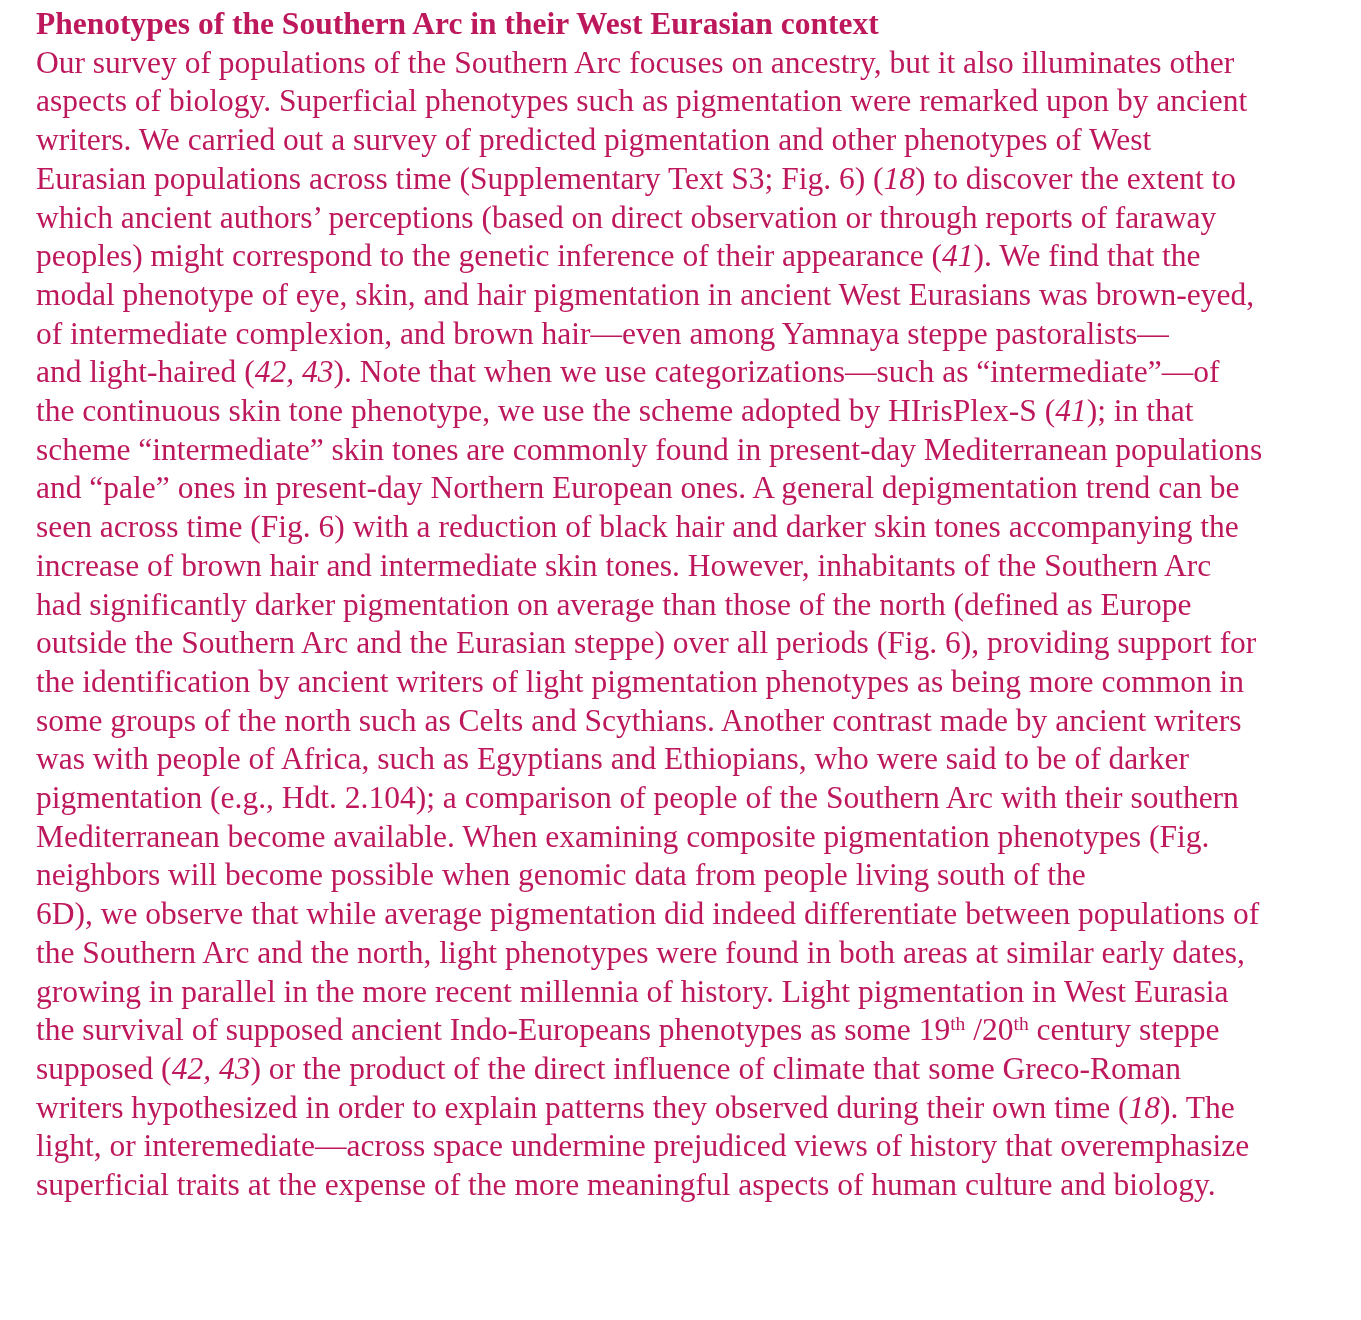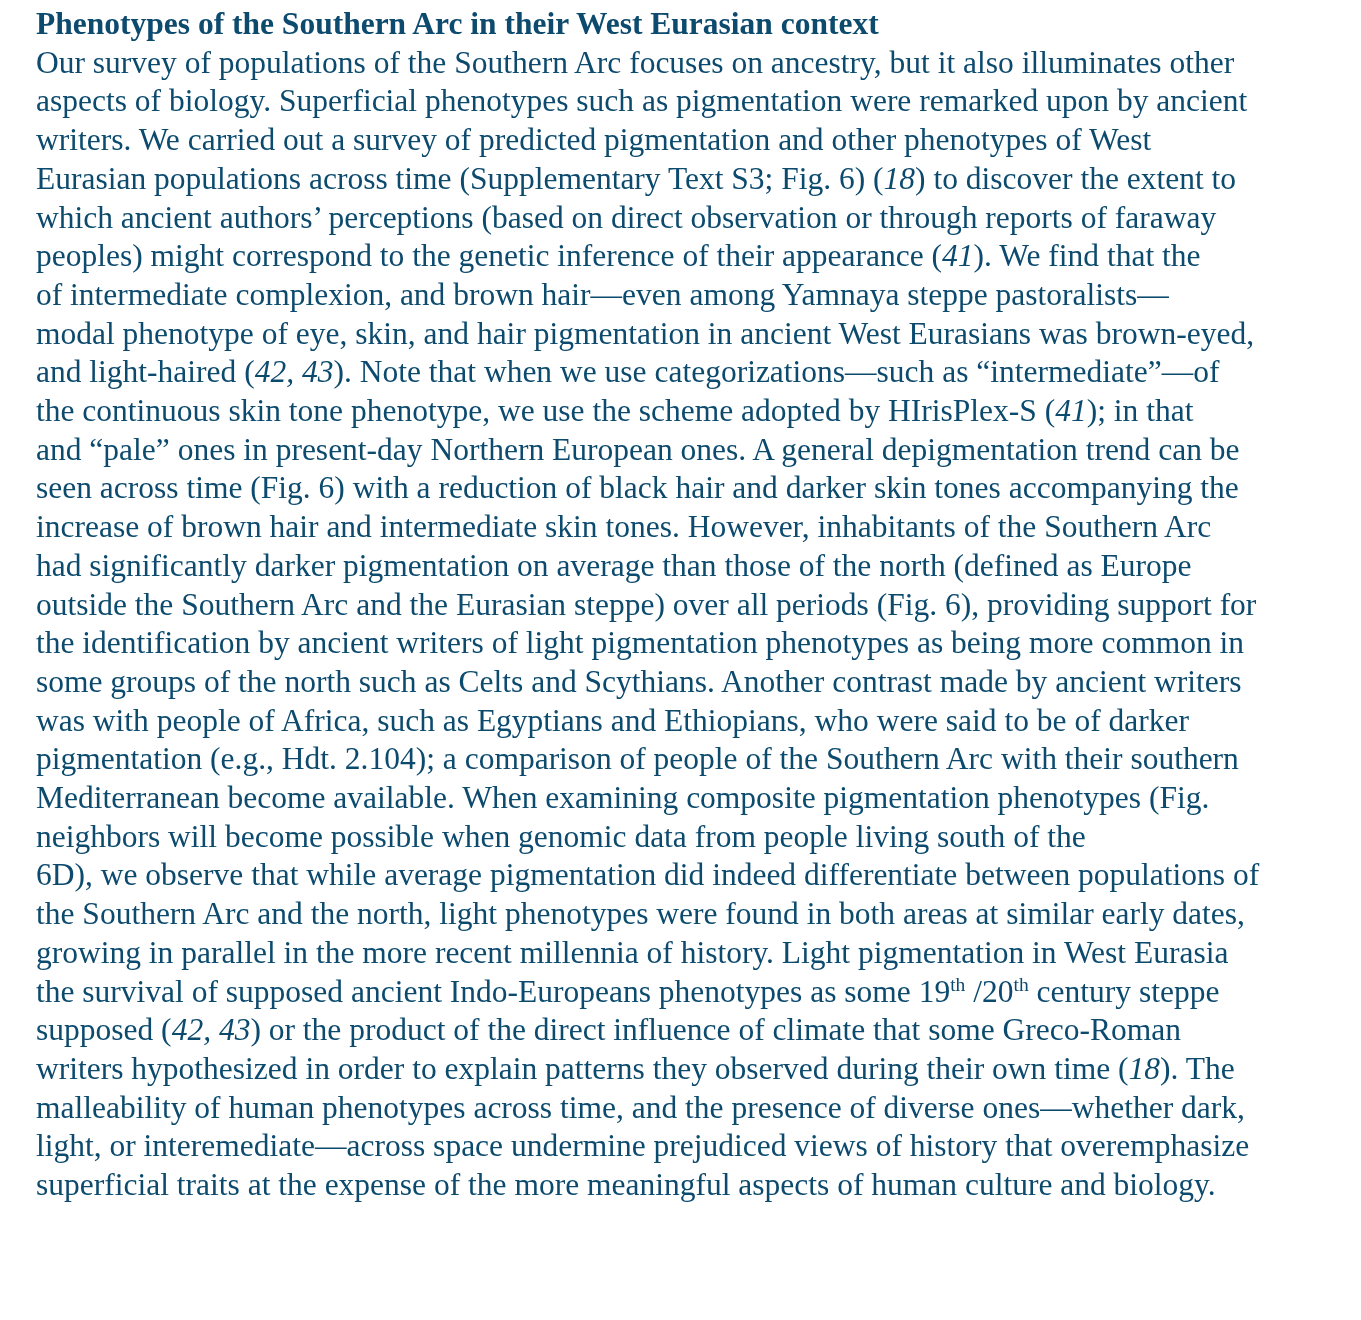--- a/index.html
+++ b/index.html
@@ -11,21 +11,21 @@
     position: relative;
     width: 1361px;
     height: 1320px;
     box-sizing: border-box;
     padding: 5px 20px 0 36px;
     background: #ffffff;
     overflow: hidden;
     font-family: "Liberation Serif", "DejaVu Serif", serif;
     font-size: 31.5px;
     line-height: 38.7px;
-    color: #0c4a6e;
+    color: #be185d;
     -webkit-font-smoothing: antialiased;
   }
   .heading {
     font-weight: bold;
     white-space: nowrap;
   }
   .line {
     white-space: nowrap;
   }
   .seg-i {
@@ -44,38 +44,38 @@
 
 <div class="page">
   <div class="heading">Phenotypes of the Southern Arc in their West Eurasian context</div>
   <div>
       <div class="line"><span>Our survey of populations of the Southern Arc focuses on ancestry, but it also illuminates other</span></div>
       <div class="line"><span>aspects of biology. Superficial phenotypes such as pigmentation were remarked upon by ancient</span></div>
       <div class="line"><span>writers. We carried out a survey of predicted pigmentation and other phenotypes of West</span></div>
       <div class="line"><span>Eurasian populations across time (Supplementary Text S3; Fig. 6) (</span><span class="seg-i">18</span><span>) to discover the extent to</span></div>
       <div class="line"><span>which ancient authors’ perceptions (based on direct observation or through reports of faraway</span></div>
       <div class="line"><span>peoples) might correspond to the genetic inference of their appearance (</span><span class="seg-i">41</span><span>). We find that the</span></div>
+      <div class="line"><span>modal phenotype of eye, skin, and hair pigmentation in ancient West Eurasians was brown-eyed,</span></div>
       <div class="line"><span>of intermediate complexion, and brown hair—even among Yamnaya steppe pastoralists—</span></div>
-      <div class="line"><span>modal phenotype of eye, skin, and hair pigmentation in ancient West Eurasians was brown-eyed,</span></div>
       <div class="line"><span>and light-haired (</span><span class="seg-i">42, 43</span><span>). Note that when we use categorizations—such as “intermediate”—of</span></div>
       <div class="line"><span>the continuous skin tone phenotype, we use the scheme adopted by HIrisPlex-S (</span><span class="seg-i">41</span><span>); in that</span></div>
+      <div class="line"><span>scheme “intermediate” skin tones are commonly found in present-day Mediterranean populations</span></div>
       <div class="line"><span>and “pale” ones in present-day Northern European ones. A general depigmentation trend can be</span></div>
       <div class="line"><span>seen across time (Fig. 6) with a reduction of black hair and darker skin tones accompanying the</span></div>
       <div class="line"><span>increase of brown hair and intermediate skin tones. However, inhabitants of the Southern Arc</span></div>
       <div class="line"><span>had significantly darker pigmentation on average than those of the north (defined as Europe</span></div>
       <div class="line"><span>outside the Southern Arc and the Eurasian steppe) over all periods (Fig. 6), providing support for</span></div>
       <div class="line"><span>the identification by ancient writers of light pigmentation phenotypes as being more common in</span></div>
       <div class="line"><span>some groups of the north such as Celts and Scythians. Another contrast made by ancient writers</span></div>
       <div class="line"><span>was with people of Africa, such as Egyptians and Ethiopians, who were said to be of darker</span></div>
       <div class="line"><span>pigmentation (e.g., Hdt. 2.104); a comparison of people of the Southern Arc with their southern</span></div>
       <div class="line"><span>Mediterranean become available. When examining composite pigmentation phenotypes (Fig.</span></div>
       <div class="line"><span>neighbors will become possible when genomic data from people living south of the</span></div>
       <div class="line"><span>6D), we observe that while average pigmentation did indeed differentiate between populations of</span></div>
       <div class="line"><span>the Southern Arc and the north, light phenotypes were found in both areas at similar early dates,</span></div>
       <div class="line"><span>growing in parallel in the more recent millennia of history. Light pigmentation in West Eurasia</span></div>
       <div class="line"><span>the survival of supposed ancient Indo-Europeans phenotypes as some 19</span><span class="seg-sup">th</span><span> /20</span><span class="seg-sup">th</span><span> century steppe</span></div>
       <div class="line"><span>supposed (</span><span class="seg-i">42, 43</span><span>) or the product of the direct influence of climate that some Greco-Roman</span></div>
       <div class="line"><span>writers hypothesized in order to explain patterns they observed during their own time (</span><span class="seg-i">18</span><span>). The</span></div>
-      <div class="line"><span>malleability of human phenotypes across time, and the presence of diverse ones—whether dark,</span></div>
       <div class="line"><span>light, or interemediate—across space undermine prejudiced views of history that overemphasize</span></div>
       <div class="line"><span>superficial traits at the expense of the more meaningful aspects of human culture and biology.</span></div>
     </div>
 </div>
 
 </body></html>

